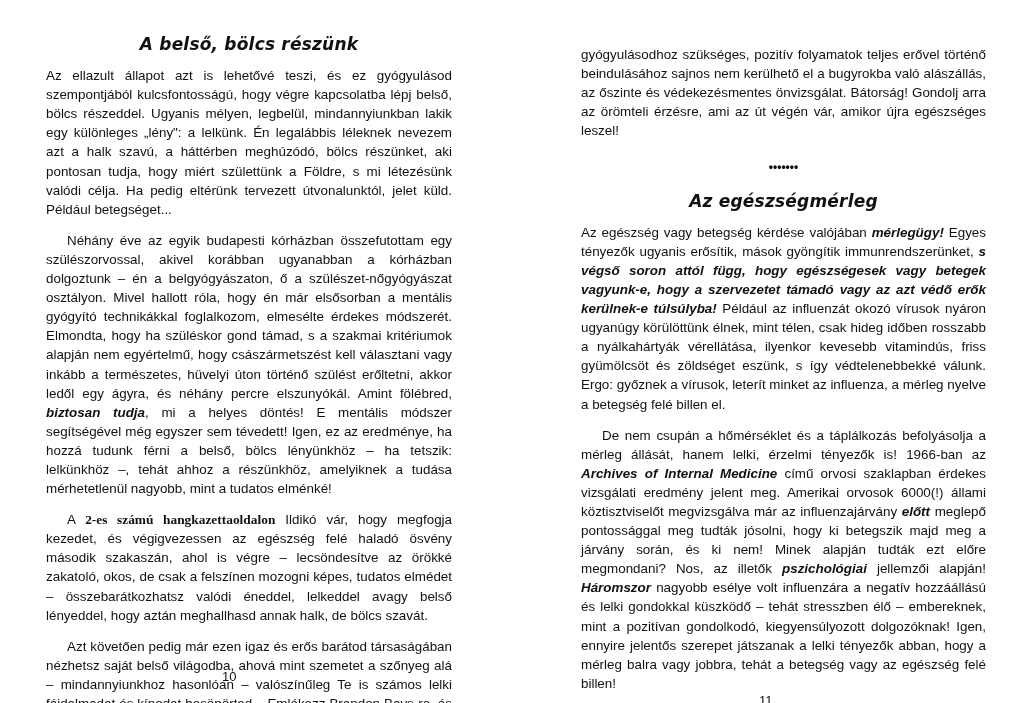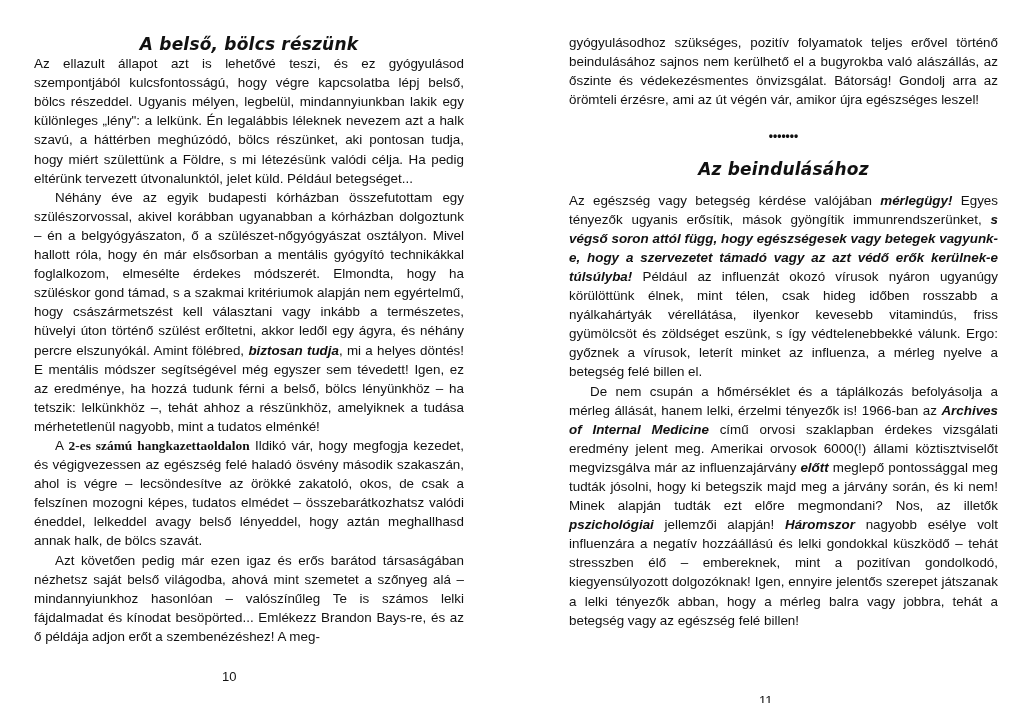--- a/index.html
+++ b/index.html
@@ -4,21 +4,21 @@
 <style>
   html, body { margin:0; padding:0; background:#ffffff; }
   body { width:1024px; height:703px; position:relative; overflow:hidden; color:#111; }
   .page { position:absolute; top:0; height:703px; }
   .page-left { left:0; width:512px; }
   .page-right { left:512px; width:512px; }
   .col { position:absolute; font-family:"Liberation Sans", sans-serif; font-size:13.4px; line-height:19.1px; text-align:justify; }
   .page-left .col { left:34px; width:430px; }
   .page-right .col { left:57px; width:429px; }
   .heading { font-family:"DejaVu Sans", sans-serif; font-weight:bold; font-style:italic; font-size:17px; text-align:center; margin:0; letter-spacing:0.2px; }
-  p { margin:0; }
+  p { margin:12px; }
   .indent { text-indent:21px; }
   .stars { text-align:center; font-size:12px; letter-spacing:0px; font-weight:bold; }
   .pagenum { position:absolute; top:669px; font-family:"Liberation Sans", sans-serif; font-size:13px; text-align:left; width:40px; }
   .page-left .pagenum { left:222px; }
   .page-right .pagenum { left:247px;margin-top:24px; }
   i { font-style:italic;font-weight:bold; }
   b { font-weight:bold;font-family:Liberation Serif, serif; }
 </style>
 </head>
 <body>
@@ -31,18 +31,18 @@
     <p class="indent"><span>A </span><b>2-es számú hangkazettaoldalon</b><span> Ildikó vár, hogy megfogja kezedet, és végigvezessen az egészség felé haladó ösvény második szakaszán, ahol is végre – lecsöndesítve az örökké zakatoló, okos, de csak a felszínen mozogni képes, tudatos elmédet – összebarátkozhatsz valódi éneddel, lelkeddel avagy belső lényeddel, hogy aztán meghallhasd annak halk, de bölcs szavát.</span></p>
     <p class="indent">Azt követően pedig már ezen igaz és erős barátod társaságában nézhetsz saját belső világodba, ahová mint szemetet a szőnyeg alá – mindannyiunkhoz hasonlóan – valószínűleg Te is számos lelki fájdalmadat és kínodat besöpörted... Emlékezz Brandon Bays-re, és az ő példája adjon erőt a szembenézéshez! A meg-</p>
   </div>
   <div class="pagenum">10</div>
 </div>
 
 <div class="page page-right">
   <div class="col" style="top:33px;">
     <p>gyógyulásodhoz szükséges, pozitív folyamatok teljes erővel történő beindulásához sajnos nem kerülhető el a bugyrokba való alászállás, az őszinte és védekezésmentes önvizsgálat. Bátorság! Gondolj arra az örömteli érzésre, ami az út végén vár, amikor újra egészséges leszel!</p>
     <div class="stars" style="margin-top:18px;">•••••••</div>
-    <h2 class="heading" style="margin-top:14px; margin-bottom:11px;">Az beindulásához</h2>
+    <h2 class="heading" style="margin-top:14px; margin-bottom:11px;">Az egészségmérleg</h2>
     <p><span>Az egészség vagy betegség kérdése valójában </span><i>mérlegügy!</i><span> Egyes tényezők ugyanis erősítik, mások gyöngítik immunrendszerünket, </span><i>s végső soron attól függ, hogy egészségesek vagy betegek vagyunk-e, hogy a szervezetet támadó vagy az azt védő erők kerülnek-e túlsúlyba!</i><span> Például az influenzát okozó vírusok nyáron ugyanúgy körülöttünk élnek, mint télen, csak hideg időben rosszabb a nyálkahártyák vérellátása, ilyenkor kevesebb vitamindús, friss gyümölcsöt és zöldséget eszünk, s így védtelenebbekké válunk. Ergo: győznek a vírusok, leterít minket az influenza, a mérleg nyelve a betegség felé billen el.</span></p>
     <p class="indent"><span>De nem csupán a hőmérséklet és a táplálkozás befolyásolja a mérleg állását, hanem lelki, érzelmi tényezők is! 1966-ban az </span><i>Archives of Internal Medicine</i><span> című orvosi szaklapban érdekes vizsgálati eredmény jelent meg. Amerikai orvosok 6000(!) állami köztisztviselőt megvizsgálva már az influenzajárvány </span><i>előtt</i><span> meglepő pontossággal meg tudták jósolni, hogy ki betegszik majd meg a járvány során, és ki nem! Minek alapján tudták ezt előre megmondani? Nos, az illetők </span><i>pszichológiai</i><span> jellemzői alapján! </span><i>Háromszor</i><span> nagyobb esélye volt influenzára a negatív hozzáállású és lelki gondokkal küszködő – tehát stresszben élő – embereknek, mint a pozitívan gondolkodó, kiegyensúlyozott dolgozóknak! Igen, ennyire jelentős szerepet játszanak a lelki tényezők abban, hogy a mérleg balra vagy jobbra, tehát a betegség vagy az egészség felé billen!</span></p>
   </div>
   <div class="pagenum">11</div>
 </div>
 
 </body></html>

